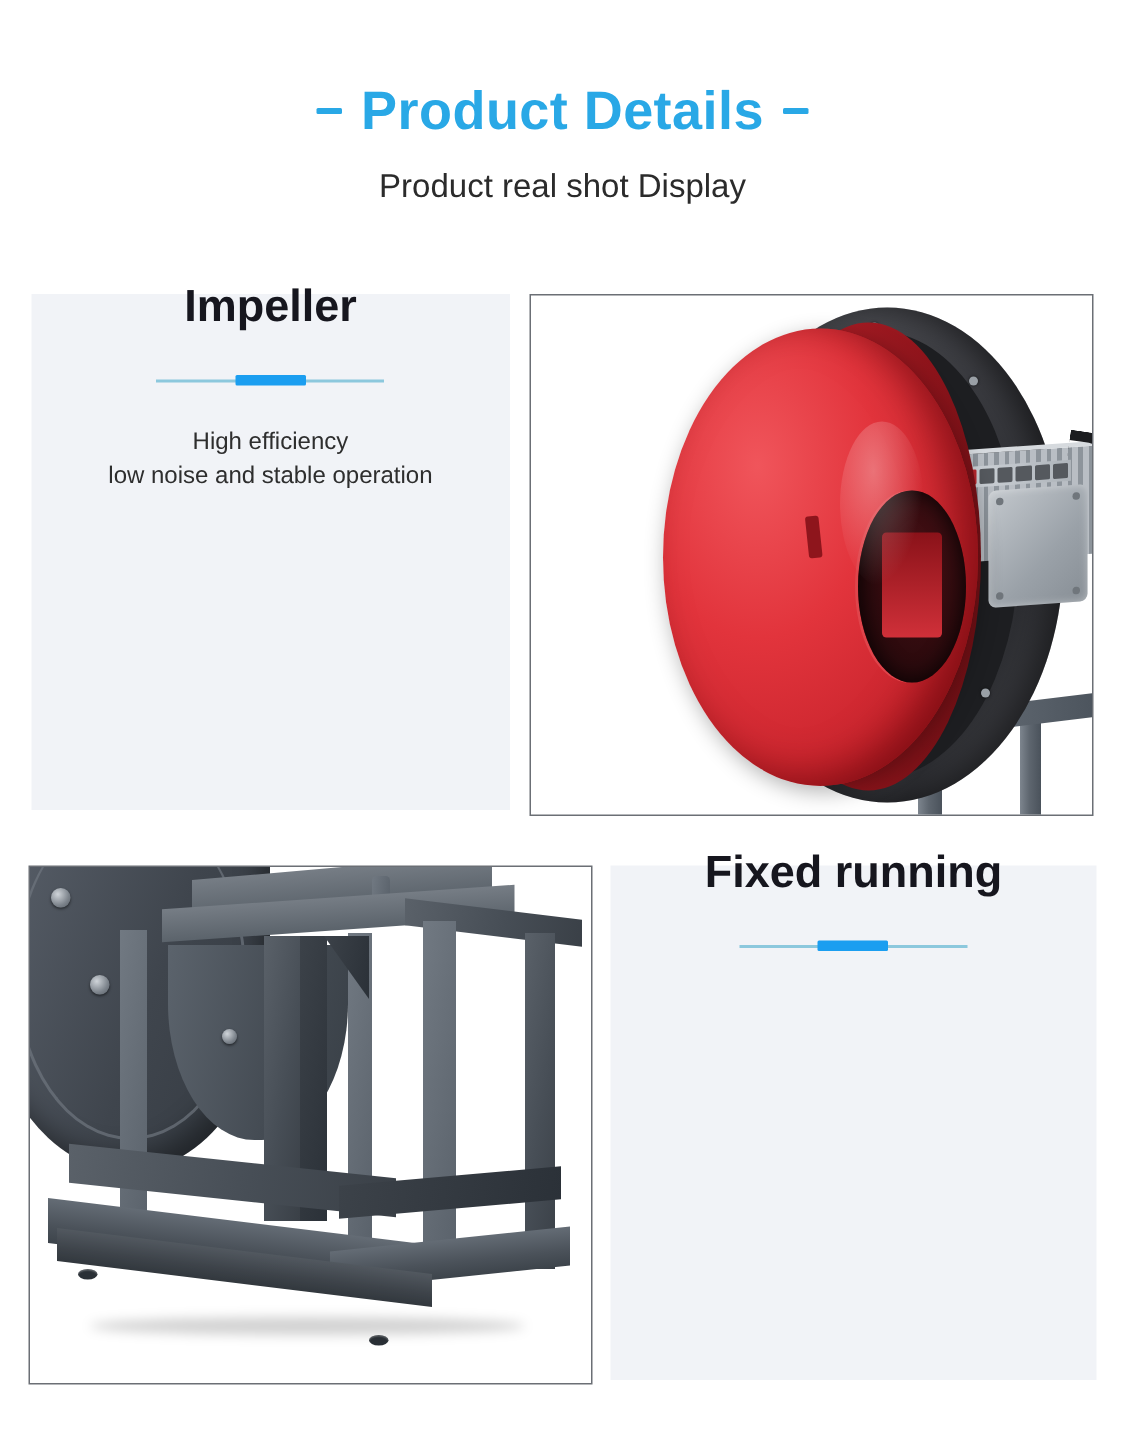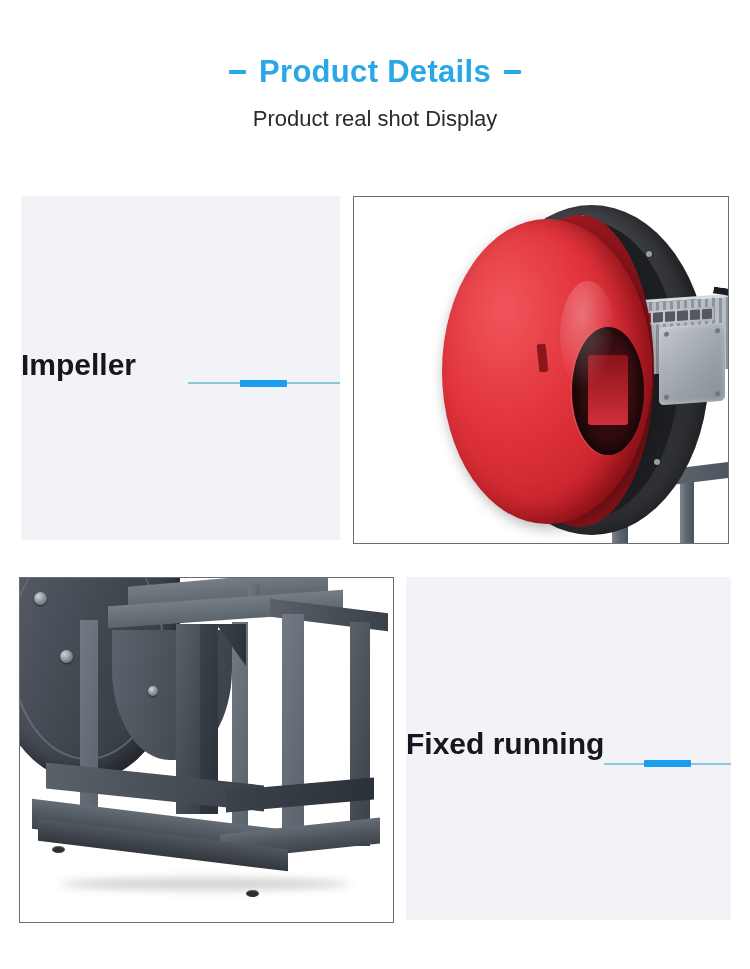--- a/index.html
+++ b/index.html
@@ -15,21 +15,21 @@
     overflow: hidden;
   }
 
   
   .page-header {
     width: 100%;
     padding-top: 56px;
     text-align: center;
   }
   .page-title {
-    font-size: 31px;
+    font-size: 36px;
     font-weight: bold;
     color: #29a8e6;
     letter-spacing: 0.3px;
     line-height: 1;
     display: flex;
     align-items: center;
     justify-content: center;
     gap: 13px;
   }
   .title-dash {
@@ -50,23 +50,23 @@
   .row {
     position: absolute;
     display: flex;
   }
   #row-impeller { left: 21px; top: 196px; width: 708px; height: 348px; }
   #row-bracket  { left: 19px; top: 577px; width: 712px; height: 346px; }
 
   .info-card {
     background: #f1f3f7;
     display: flex;
-    flex-direction: row;
+    flex-direction: column;
     align-items: center;
-    justify-content: space-between;
+    justify-content: flex-start;
     box-sizing: border-box;
   }
   #row-impeller .info-card { width: 325px; height: 344px; }
   #row-bracket  .info-card { width: 325px; height: 343px; margin-left: 12px; }
 
   .card-heading {
     font-size: 30px;
     font-weight: bold;
     color: #16161e;
     line-height: 1;
@@ -322,20 +322,22 @@
 </div>
 
 <div class="row" id="row-impeller">
 
   <div class="info-card">
     <div class="card-heading">Impeller</div>
     <div class="divider">
       <span class="divider-line"></span>
       <span class="divider-bar"></span>
     </div>
+    <div class="card-body">High efficiency
+low noise and stable operation</div>
   </div>
 
   <div class="photo" id="photo-impeller">
     <div class="photo-scene">
 
       <div class="stand-leg" style="left:258px;top:300px;width:16px;height:48px;"></div>
       <div class="stand-leg" style="left:326px;top:282px;width:14px;height:66px;"></div>
       <div class="stand-leg" style="left:252px;top:272px;width:132px;height:16px;transform:skewY(-7deg);"></div>
 
       <div class="housing-ring"></div>

